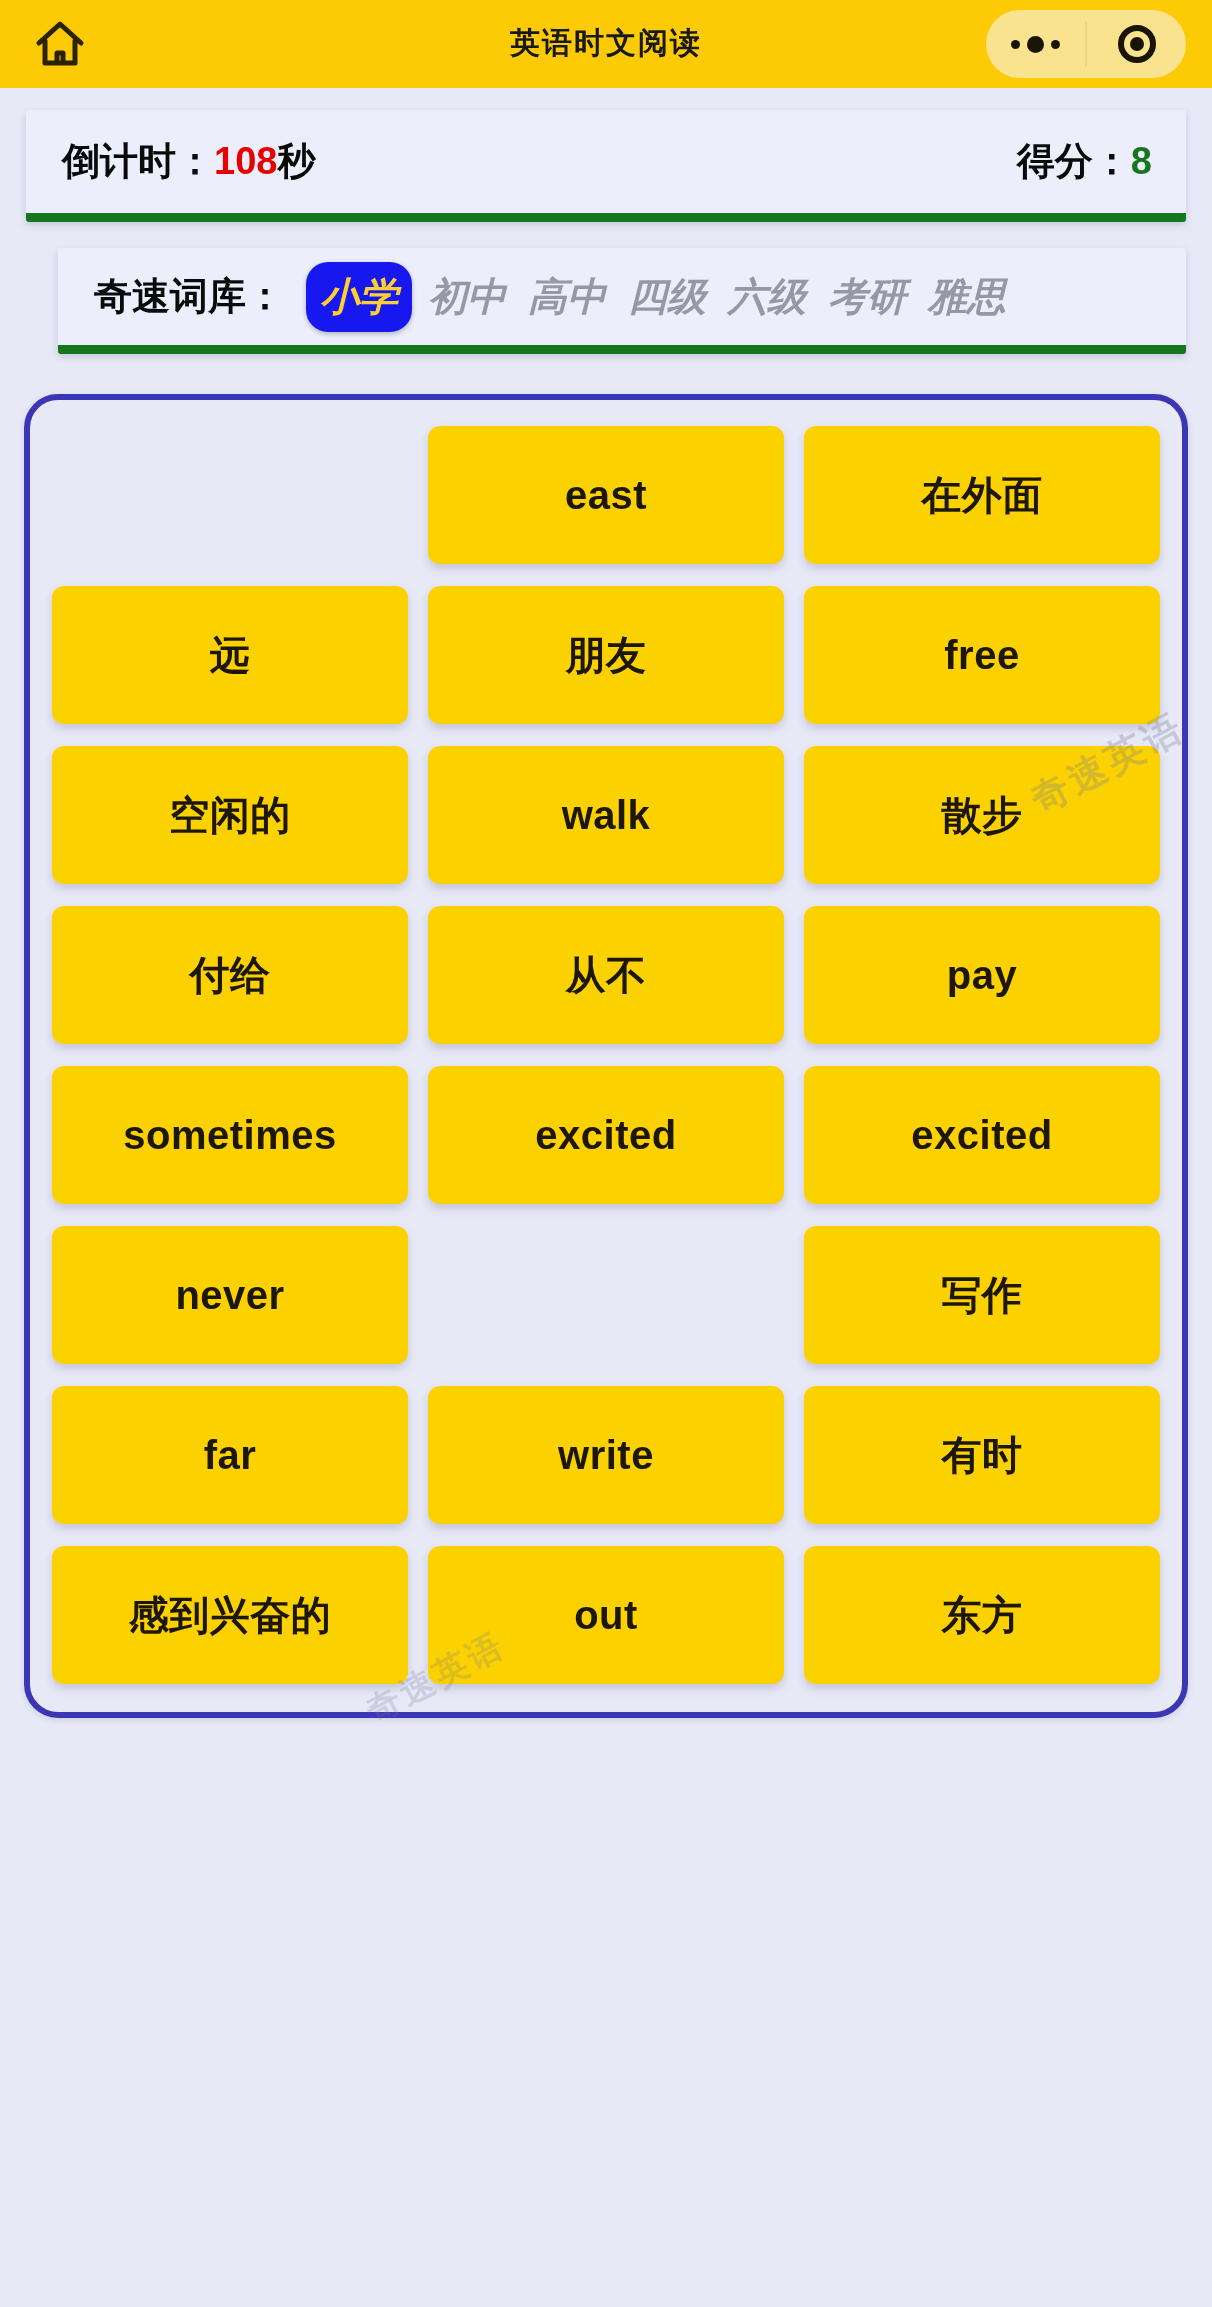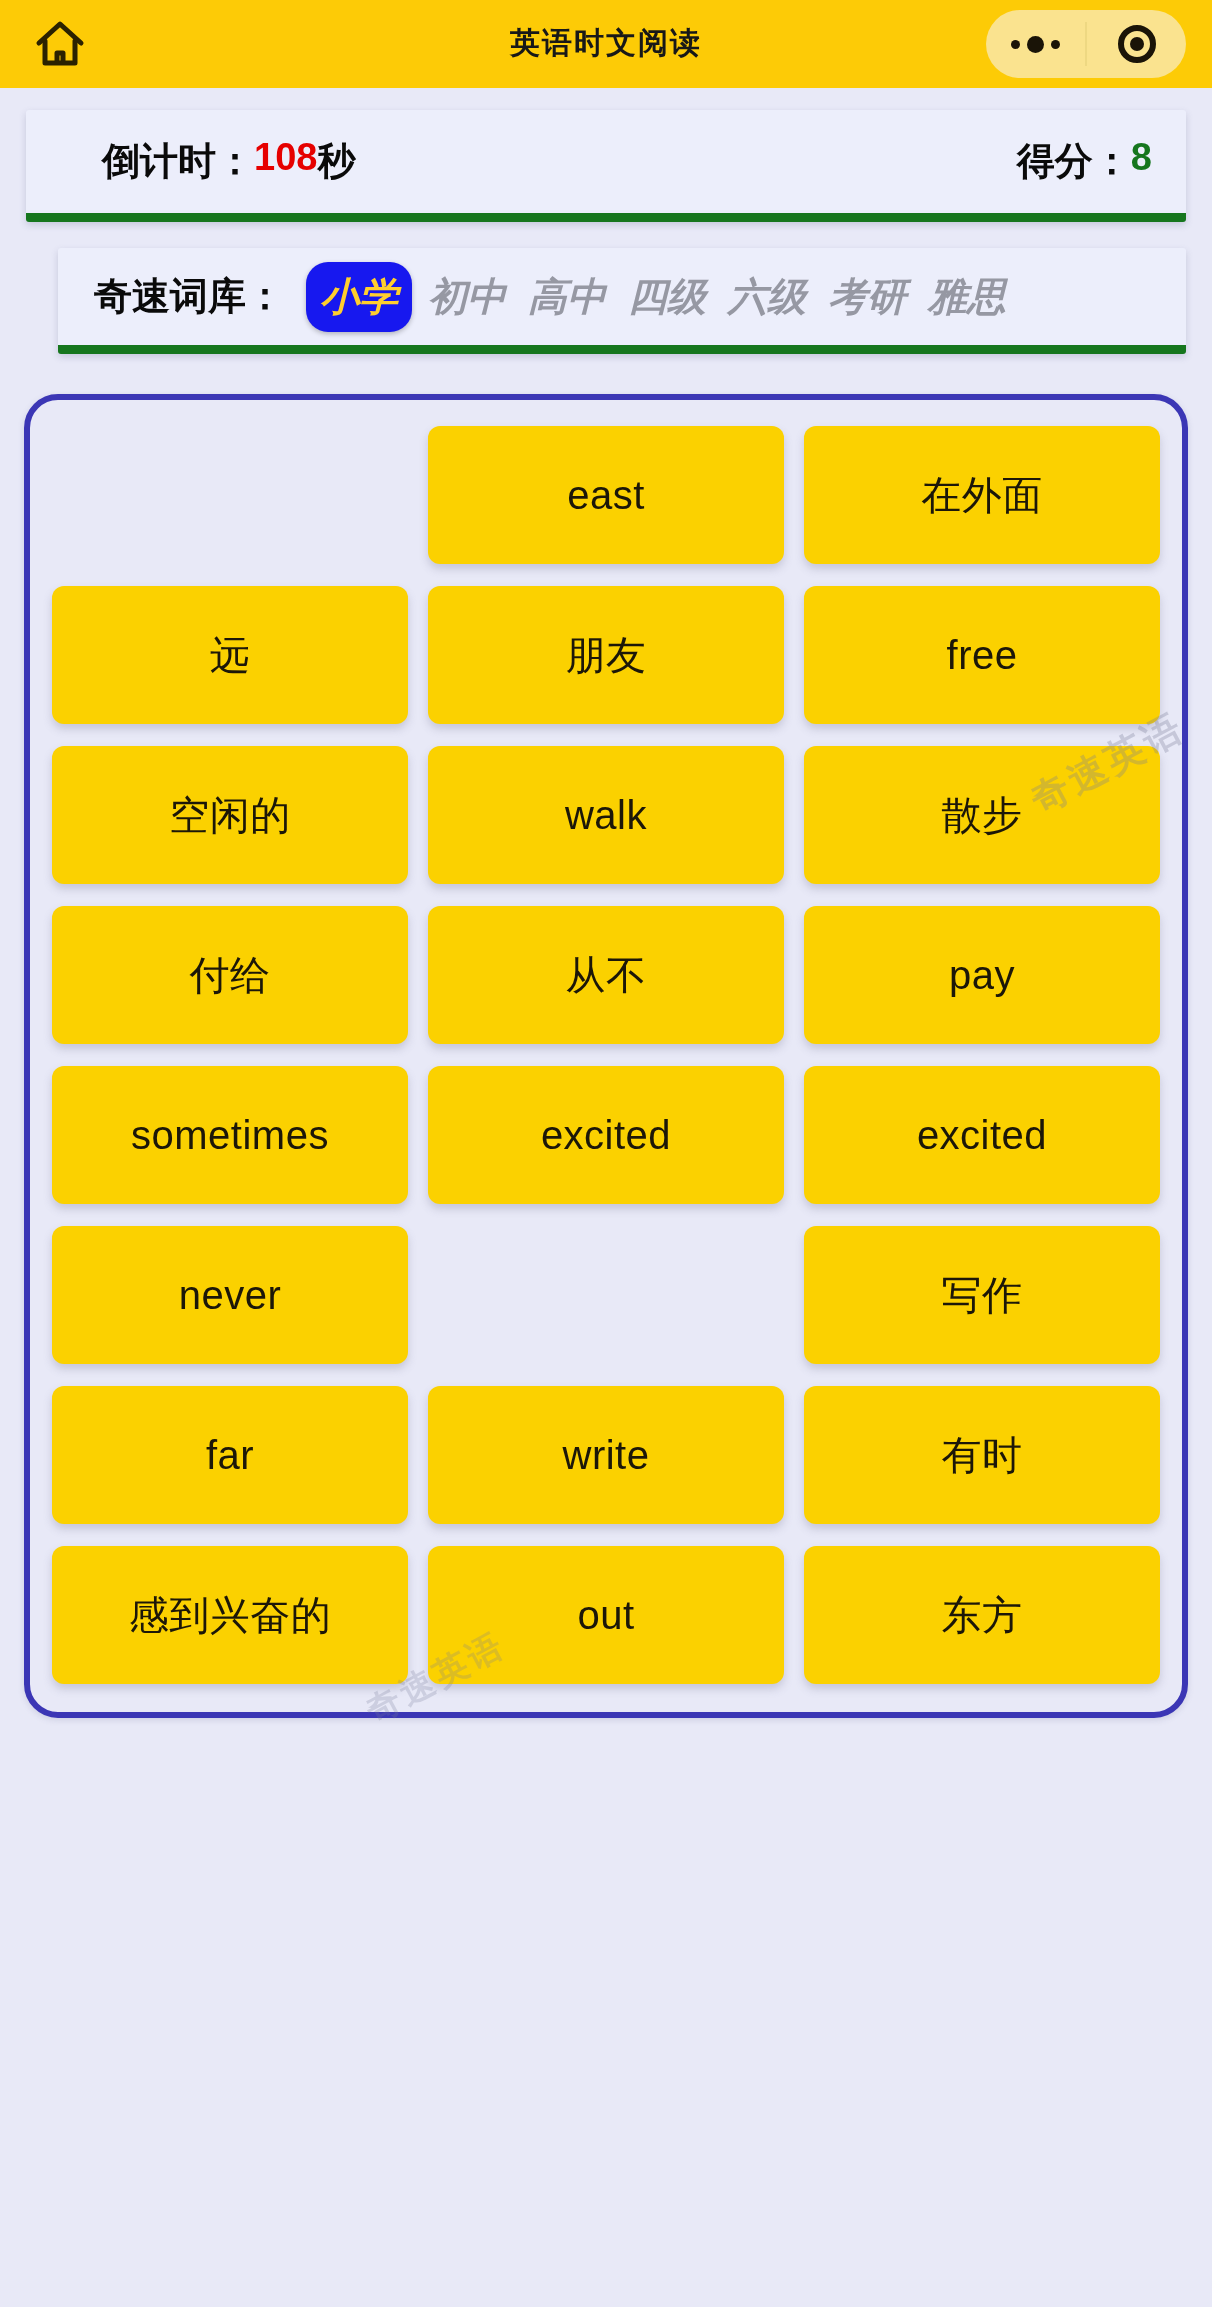--- a/index.html
+++ b/index.html
@@ -114,21 +114,21 @@
   }
 
   .status-panel {
     height: 112px;
     display: flex;
     align-items: center;
     justify-content: space-between;
     padding: 0 34px 0 36px;
   }
 
-  .stat { display: flex; align-items: flex-start; white-space: nowrap; margin-left: 40px; }
+  .stat { display: flex; align-items: center; white-space: nowrap; }
   .stat-label {
     font-size: 38px;
     font-weight: 700;
     color: #0a0a0a;
     letter-spacing: 0px;
   }
   .stat-value {
     font-size: 38px;
     font-weight: 700;
     letter-spacing: 0px;
@@ -204,21 +204,21 @@
     border-radius: 12px;
     display: flex;
     align-items: center;
     justify-content: center;
     box-shadow: 0 5px 8px rgba(120,118,150,0.30);
     cursor: pointer;
     overflow: hidden;
   }
   .card span {
     font-size: 40px;
-    font-weight: 400;
+    font-weight: 700;
     color: #1c1708;
     letter-spacing: 0.5px;
     text-align: center;
     padding: 0 6px;
     line-height: 1.1;
   }
   .card.empty {
     background: transparent;
     box-shadow: none;
     cursor: default;

